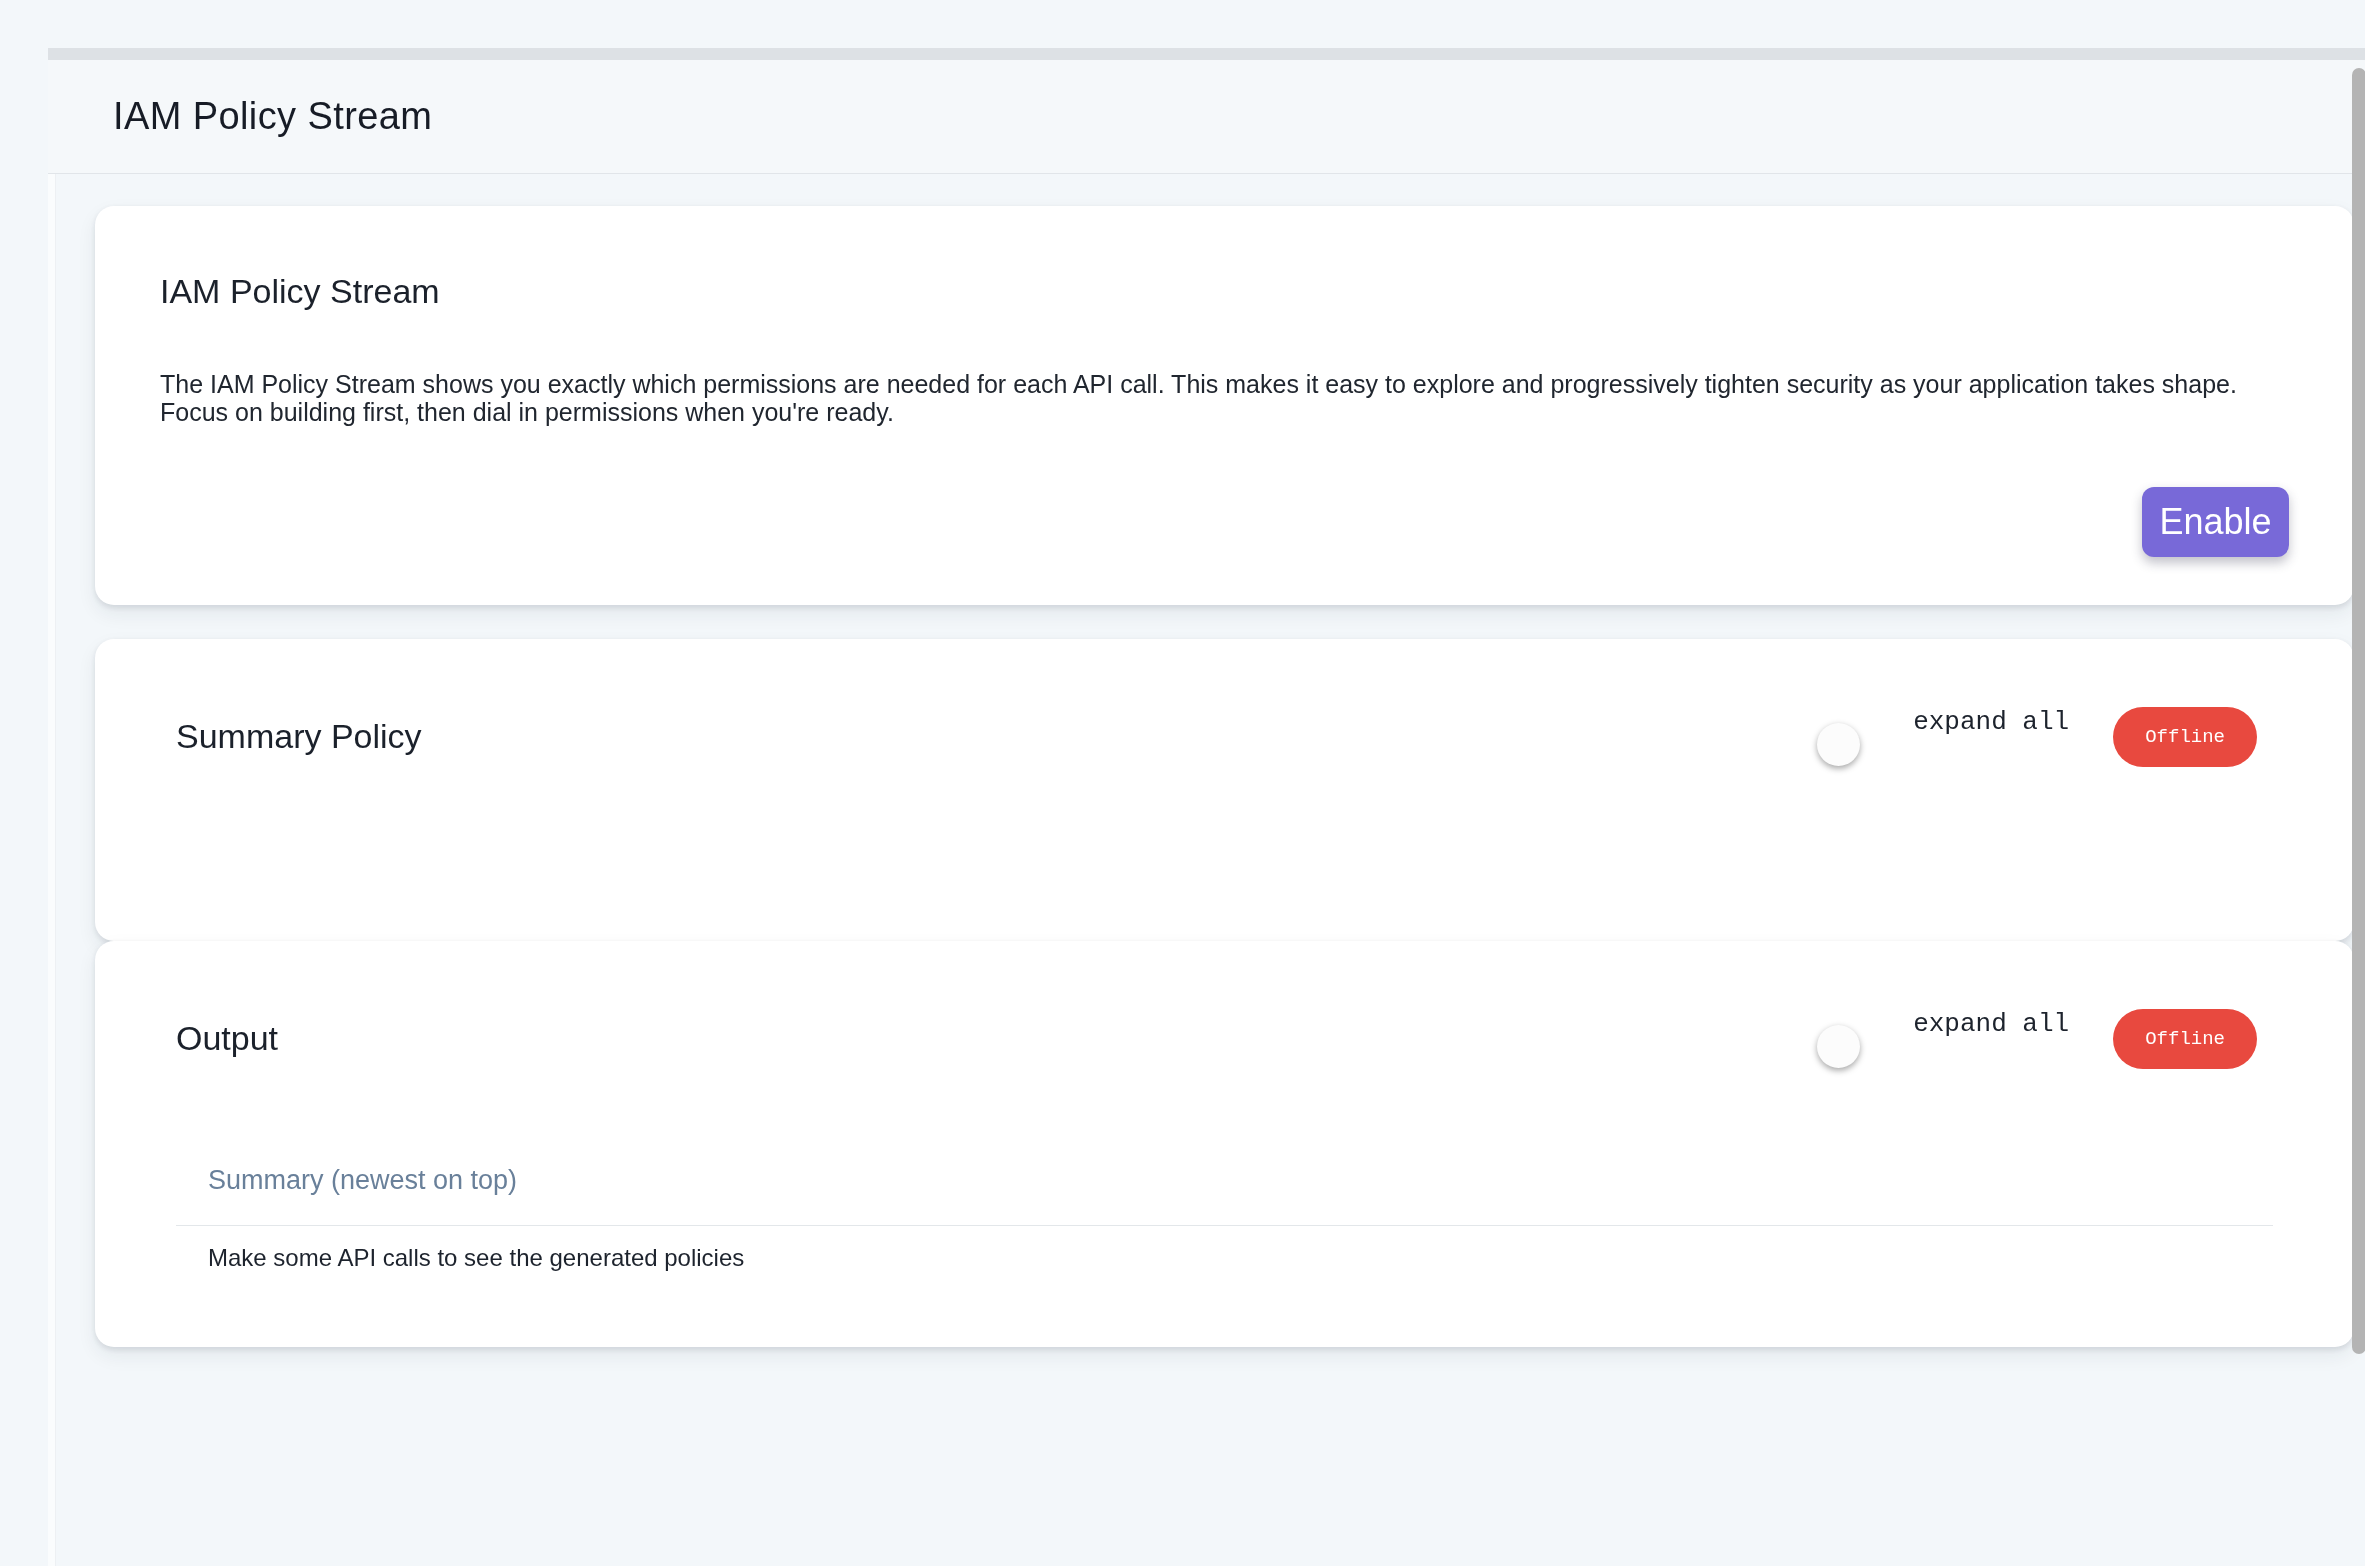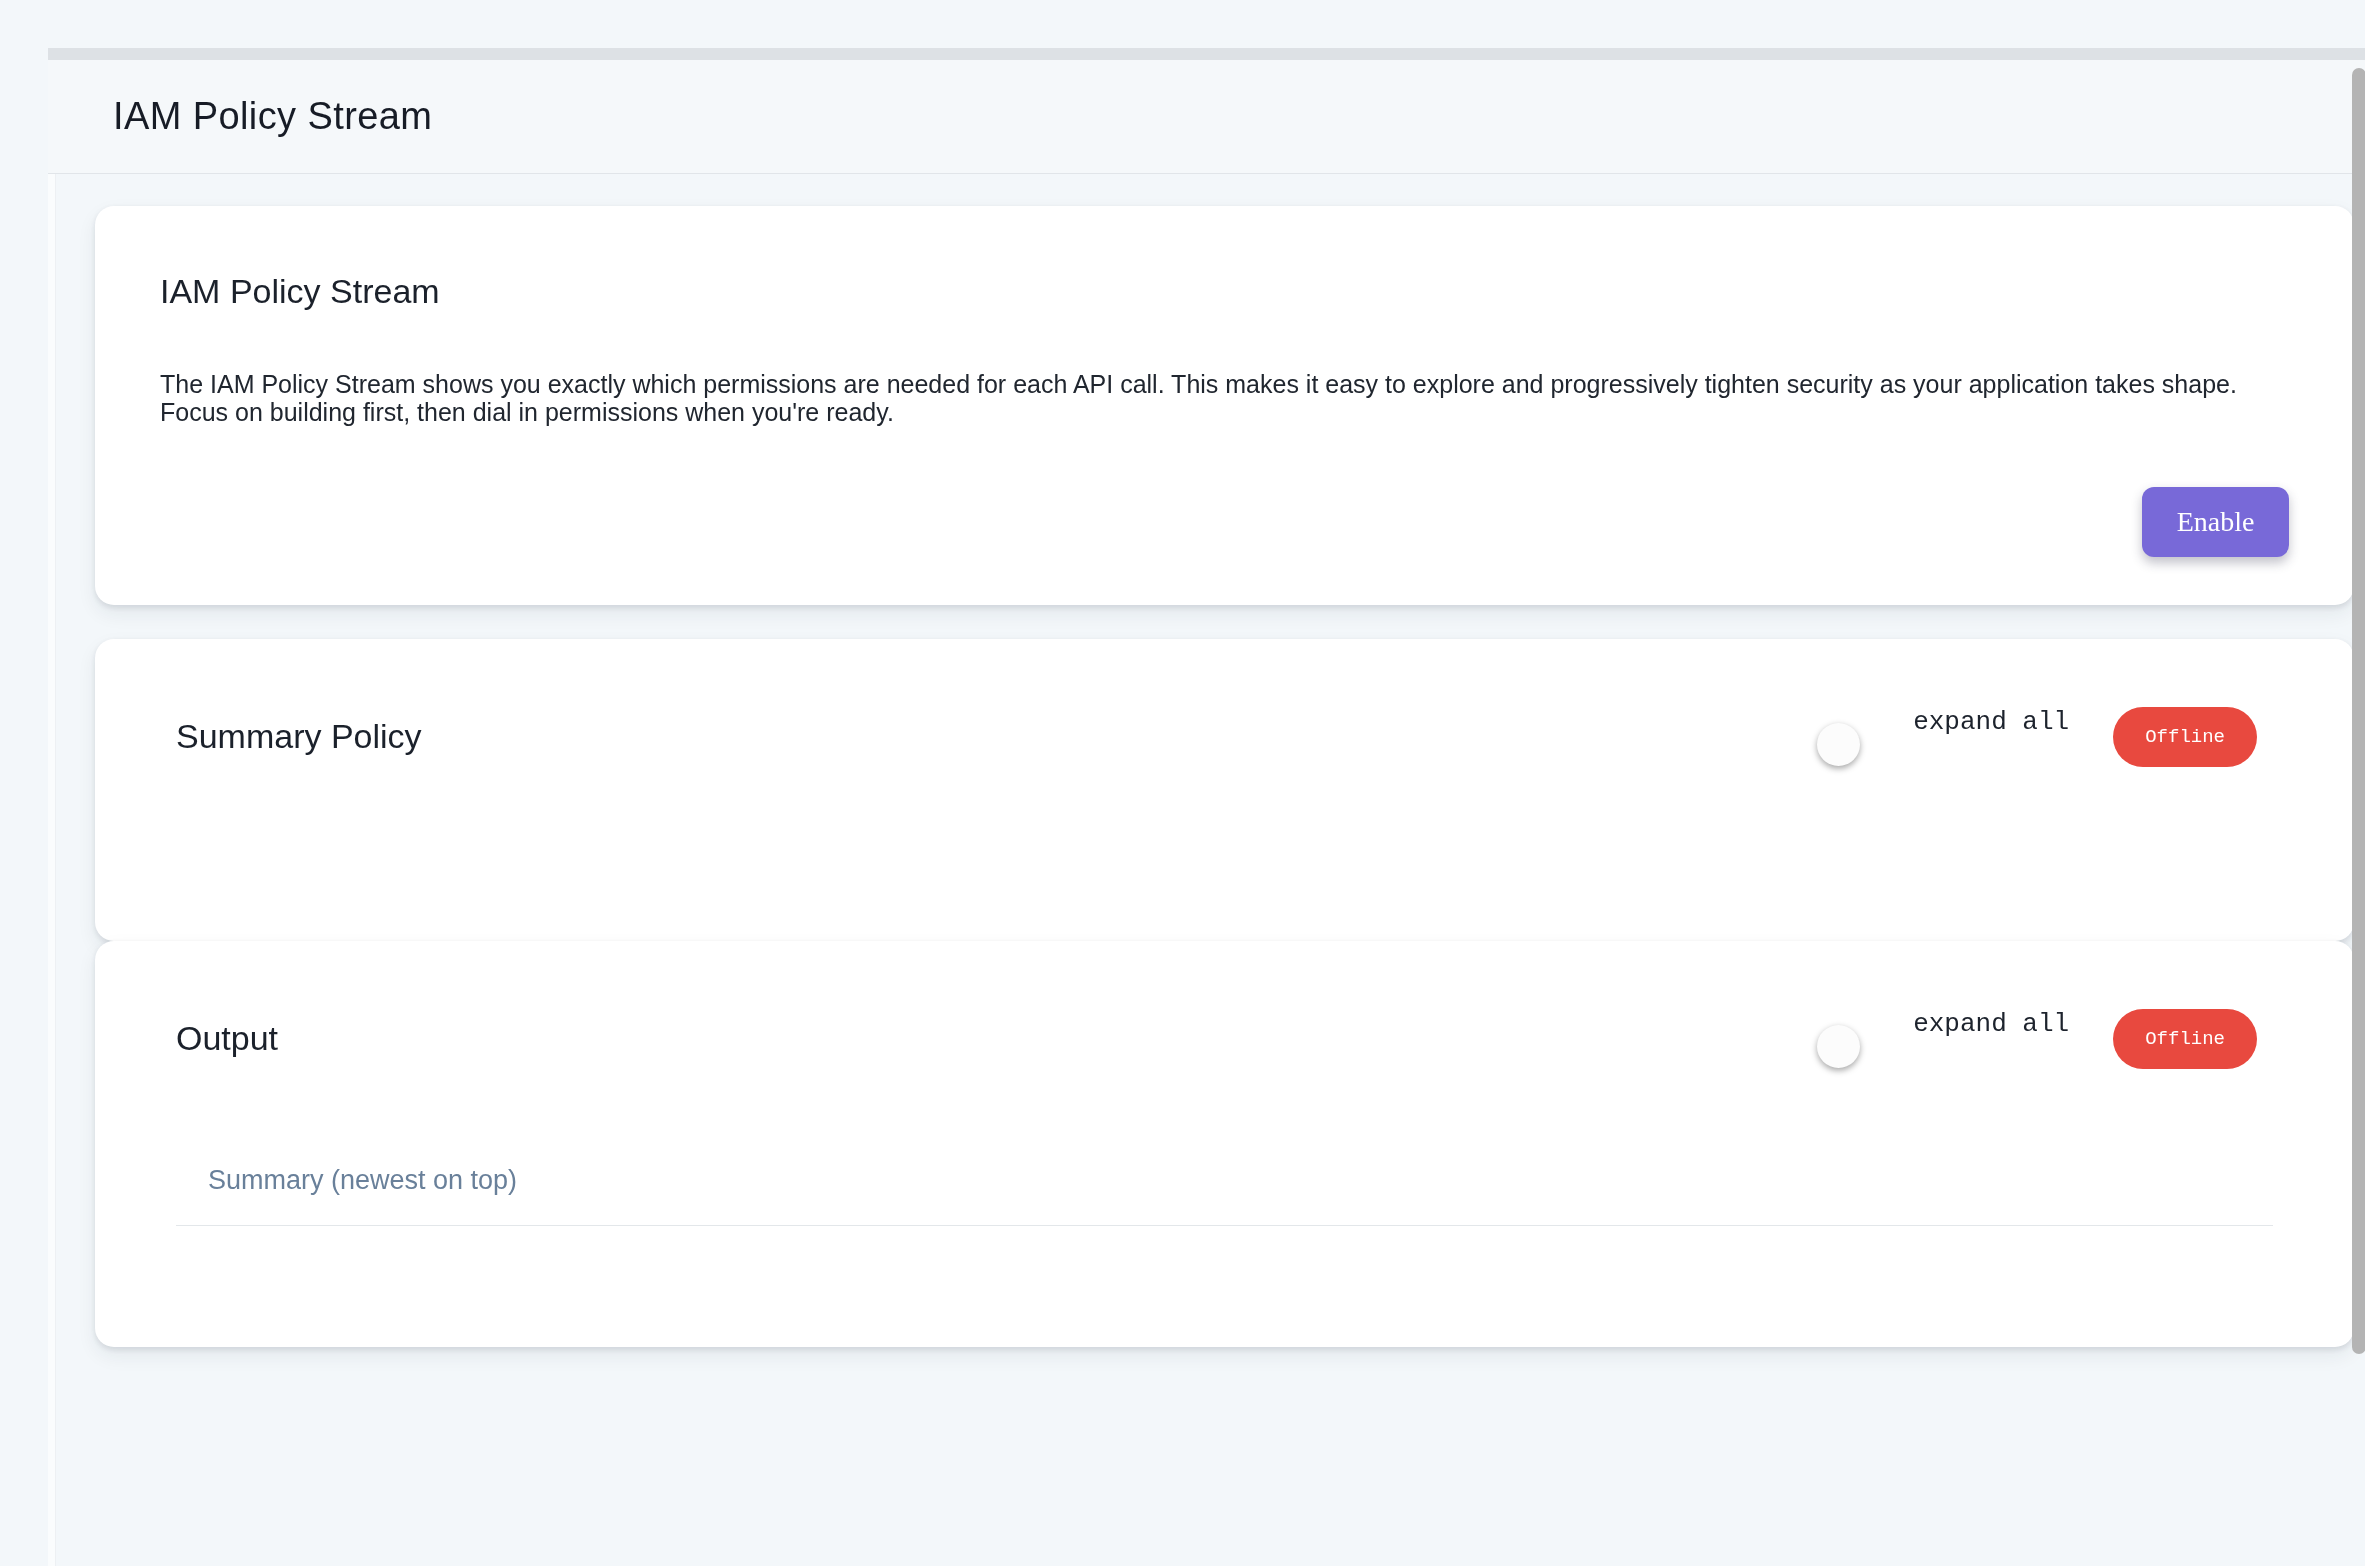--- a/index.html
+++ b/index.html
@@ -43,22 +43,22 @@
   .intro-desc {
     margin-top:58px;
     font-size:25px; line-height:28px; color:#20262f;
     max-width:2161px;
   }
   .enable-btn {
     position:absolute; right:49px; bottom:32px;
     width:147px; height:70px;
     background:#7869d8; color:#ffffff;
     border:none; border-radius:12px;
-    font-family:Liberation Serif, serif;
-    font-size:28px;
+    font-family:Liberation Sans, sans-serif;
+    font-size:36px;
     box-shadow:0 5.1px 10.3px rgba(40,40,70,0.28);
     cursor:pointer;
   }
 
   .section-row {
     display:flex; align-items:center; justify-content:space-between;
     height:65px;
   }
   .row-controls { display:flex; align-items:flex-start;font-family:Liberation Mono, monospace; }
 
@@ -143,19 +143,20 @@
         <div class="switch-knob"></div>
       </div>
       <span class="expand-label">expand all</span>
       <span class="status-badge">Offline</span>
     </div>
   </div>
 
   <div class="requests-panel">
     <div class="requests-heading">Summary (newest on top)</div>
     <hr class="requests-divider">
+    <div class="requests-empty">Make some API calls to see the generated policies</div>
   </div>
 </section>
 
 <div class="scrollbar-track">
   <div class="scrollbar-thumb"></div>
 </div>
 
 
 </body></html>

